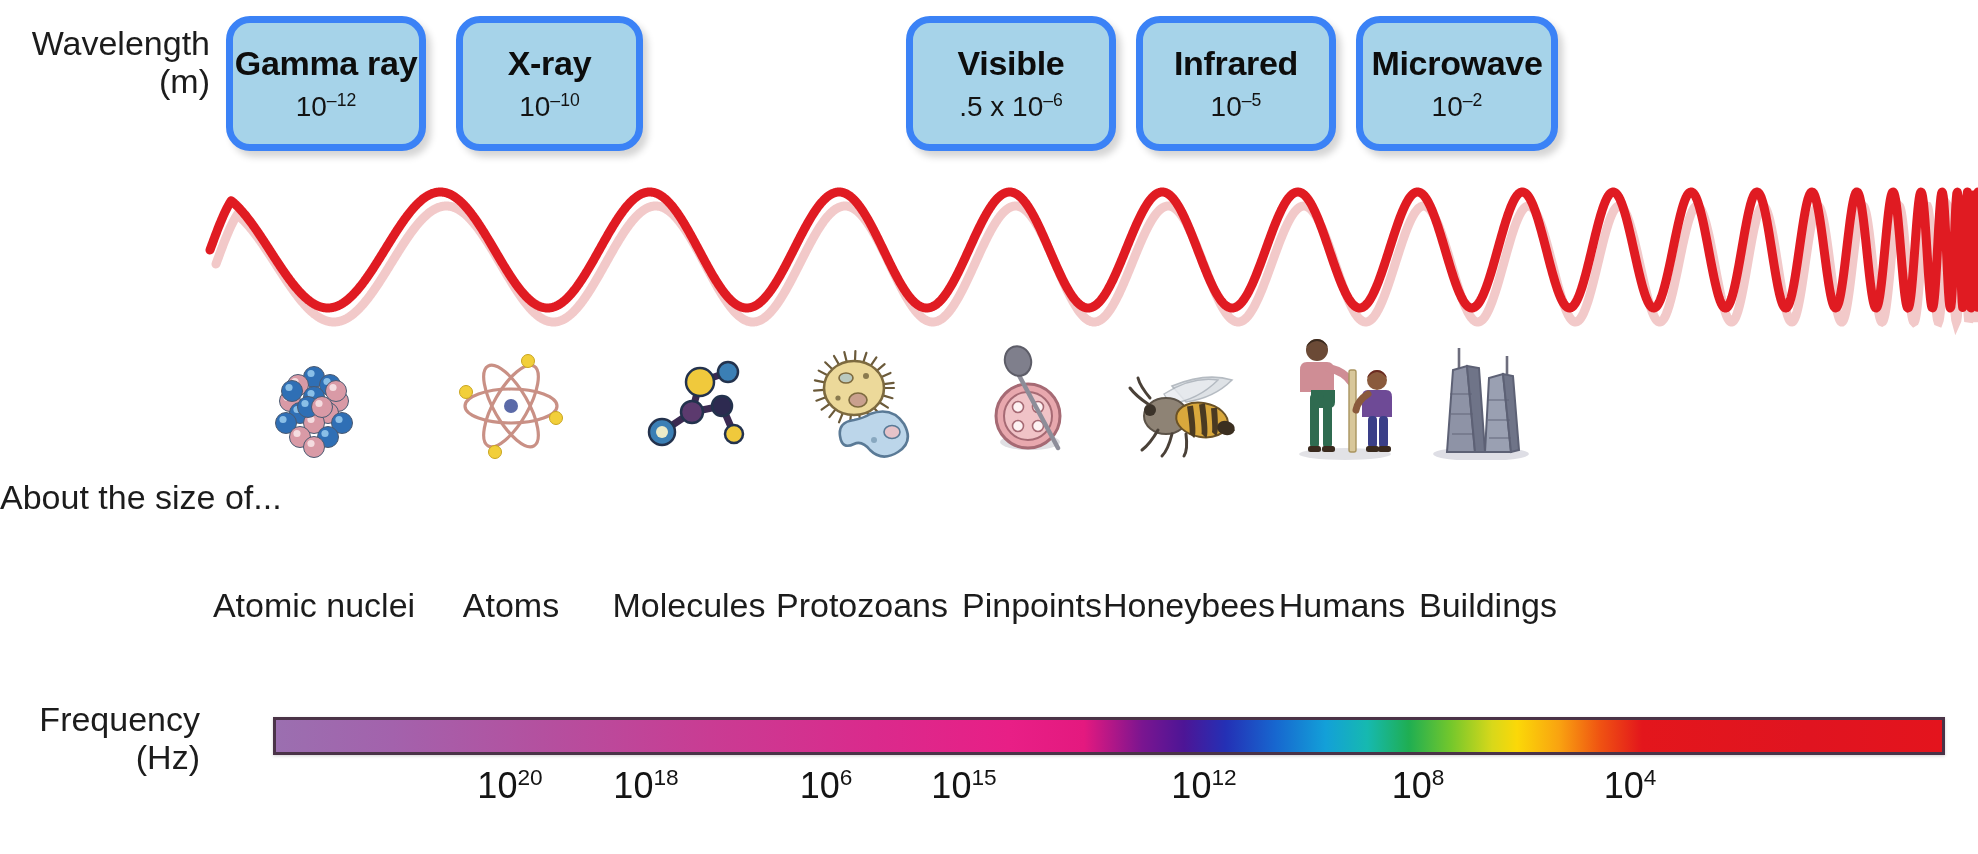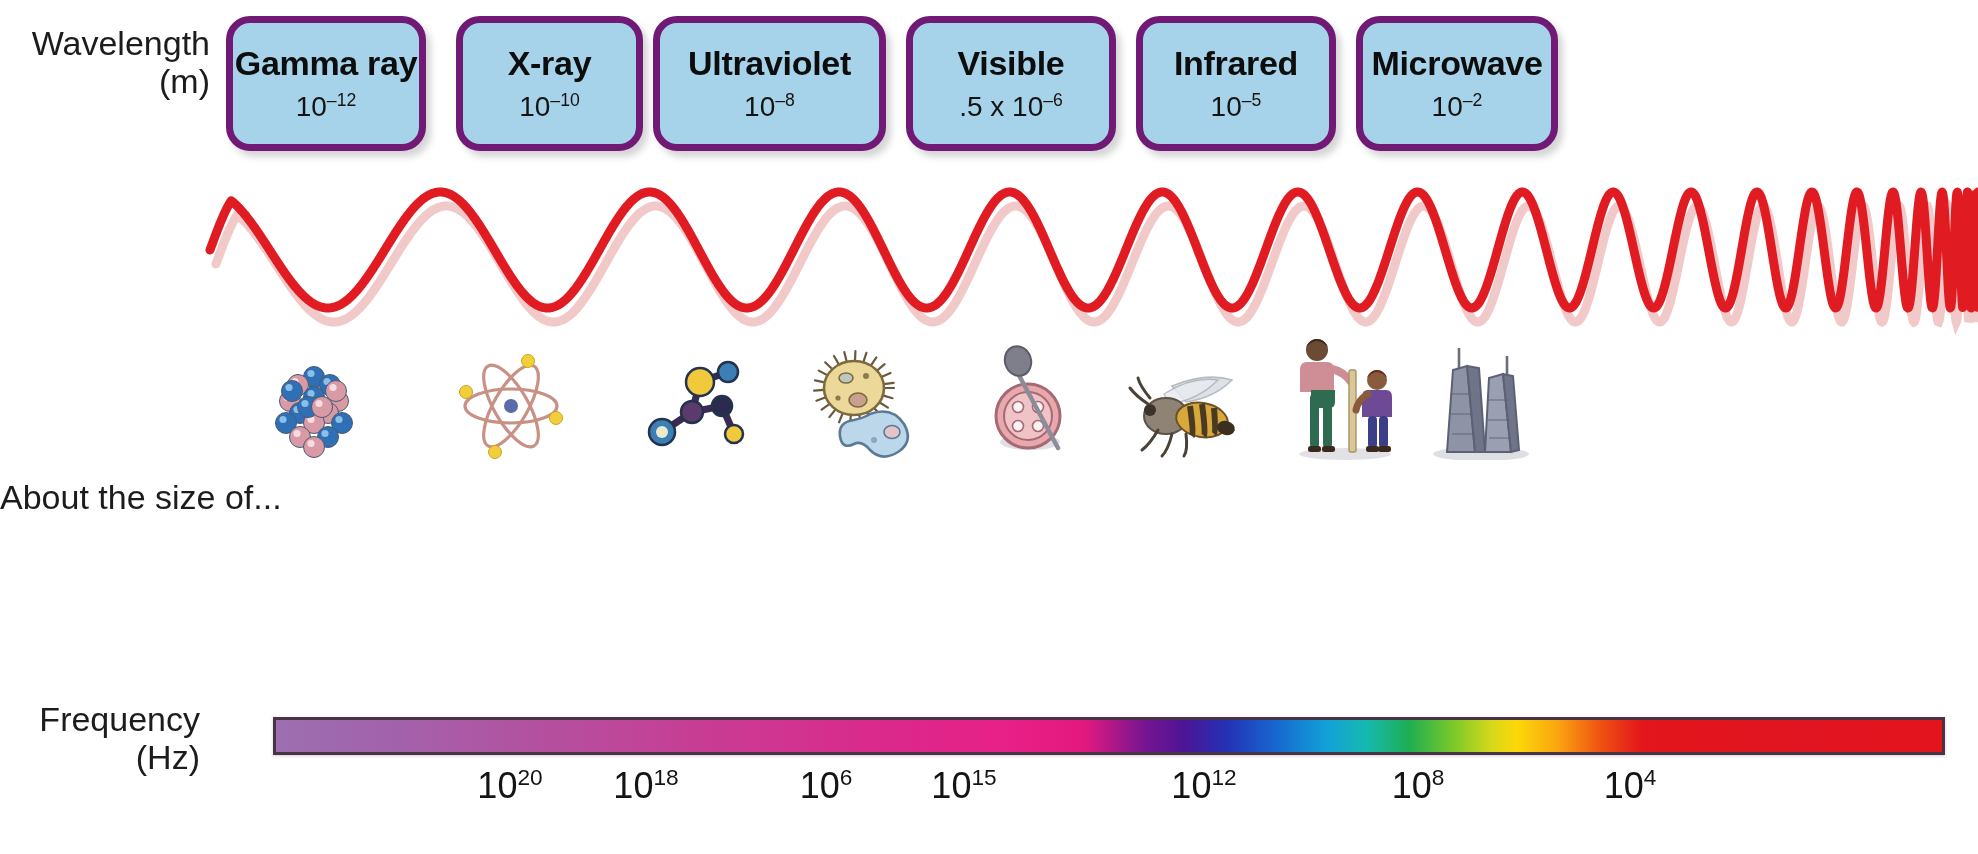--- a/index.html
+++ b/index.html
@@ -17,21 +17,21 @@
   }
   #wavelength-label{left:0;top:24px;width:210px;}
   #sizeof-label{left:0;top:478px;width:282px;text-align:left;}
   #frequency-label{left:0;top:700px;width:200px;}
 
   
   .band-row{position:absolute;left:226px;top:16px;width:1740px;height:145px;}
   .band{
     position:absolute;top:0;height:135px;
     background:#a6d3e9;
-    border:7px solid #701a75;
+    border:7px solid #3b82f6;
     border-radius:24px;
     box-shadow:5px 6px 7px rgba(0,0,0,.17);
     display:flex;flex-direction:column;align-items:center;justify-content:center;
     box-sizing:border-box;
   }
   .band-name{font-size:34px;font-weight:bold;color:#0d0d0d;letter-spacing:-0.3px;line-height:1;}
   .band-val{font-size:28px;color:#131313;margin-top:13px;line-height:1;}
   .band-val sup,.tick sup{font-size:.63em;vertical-align:super;line-height:0;}
 
   
@@ -93,24 +93,20 @@
 (Hz)</div>
 
   <div class="band-row" id="band-row">
       <div class="band" style="left: 0px; width: 200px;">
         <div class="band-name">Gamma ray</div>
         <div class="band-val">10<sup>–12</sup></div>
       </div>
       <div class="band" style="left: 230px; width: 187px;">
         <div class="band-name">X-ray</div>
         <div class="band-val">10<sup>–10</sup></div>
-      </div>
-      <div class="band" style="left: 427px; width: 233px;">
-        <div class="band-name">Ultraviolet</div>
-        <div class="band-val">10<sup>–8</sup></div>
       </div>
       <div class="band" style="left: 680px; width: 210px;">
         <div class="band-name">Visible</div>
         <div class="band-val">.5 x 10<sup>–6</sup></div>
       </div>
       <div class="band" style="left: 910px; width: 200px;">
         <div class="band-name">Infrared</div>
         <div class="band-val">10<sup>–5</sup></div>
       </div>
       <div class="band" style="left: 1130px; width: 202px;">
@@ -305,20 +301,30 @@
             <line x1="28" y1="72" x2="50" y2="72"></line>
         <line x1="29" y1="92" x2="51" y2="92"></line>
         <line x1="64" y1="58" x2="86" y2="58"></line>
             <line x1="65" y1="78" x2="87" y2="78"></line>
         <line x1="66" y1="96" x2="88" y2="96"></line>
       </g>
         </svg>
       </div>
     </div>
 
+  <div class="size-labels" id="size-labels">
+      <div class="size-label" style="left: 88px; transform: translateX(-50%);">Atomic nuclei</div>
+      <div class="size-label" style="left: 285px; transform: translateX(-50%);">Atoms</div>
+      <div class="size-label" style="left: 463px; transform: translateX(-50%);">Molecules</div>
+      <div class="size-label" style="left: 636px; transform: translateX(-50%);">Protozoans</div>
+      <div class="size-label" style="left: 806px; transform: translateX(-50%);">Pinpoints</div>
+      <div class="size-label" style="left: 963px; transform: translateX(-50%);">Honeybees</div>
+      <div class="size-label" style="left: 1116px; transform: translateX(-50%);">Humans</div>
+      <div class="size-label" style="left: 1262px; transform: translateX(-50%);">Buildings</div>
+    </div>
 
   <div id="freq-bar"></div>
 
   <div class="ticks" id="freq-ticks">
       <div class="tick" style="left: 246px; transform: translateX(-50%); margin-left: 38px;">10<sup>20</sup></div>
       <div class="tick" style="left: 420px; transform: translateX(-50%);">10<sup>18</sup></div>
       <div class="tick" style="left: 600px; transform: translateX(-50%);">10<sup>6</sup></div>
       <div class="tick" style="left: 738px; transform: translateX(-50%);">10<sup>15</sup></div>
       <div class="tick" style="left: 978px; transform: translateX(-50%);">10<sup>12</sup></div>
       <div class="tick" style="left: 1192px; transform: translateX(-50%);">10<sup>8</sup></div>

